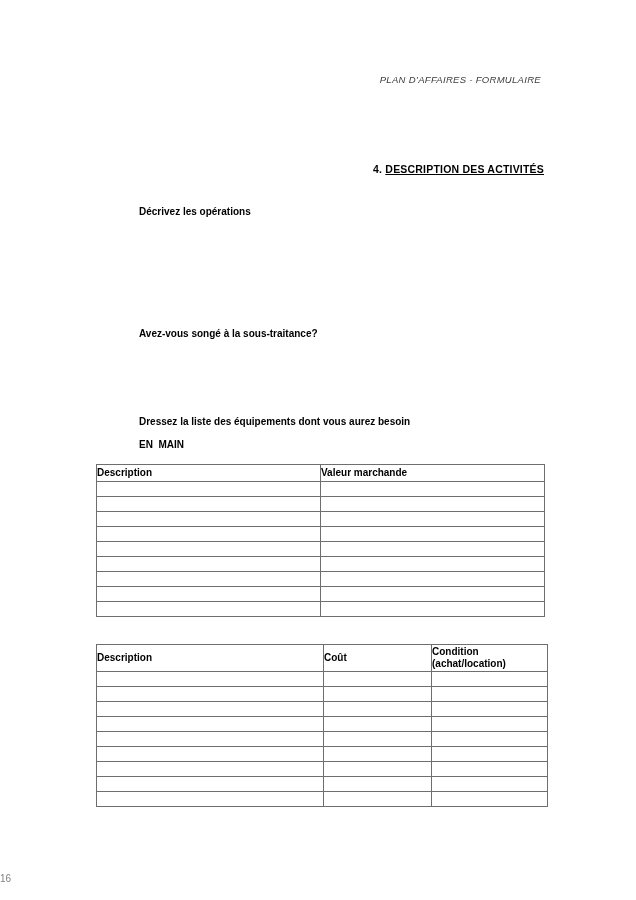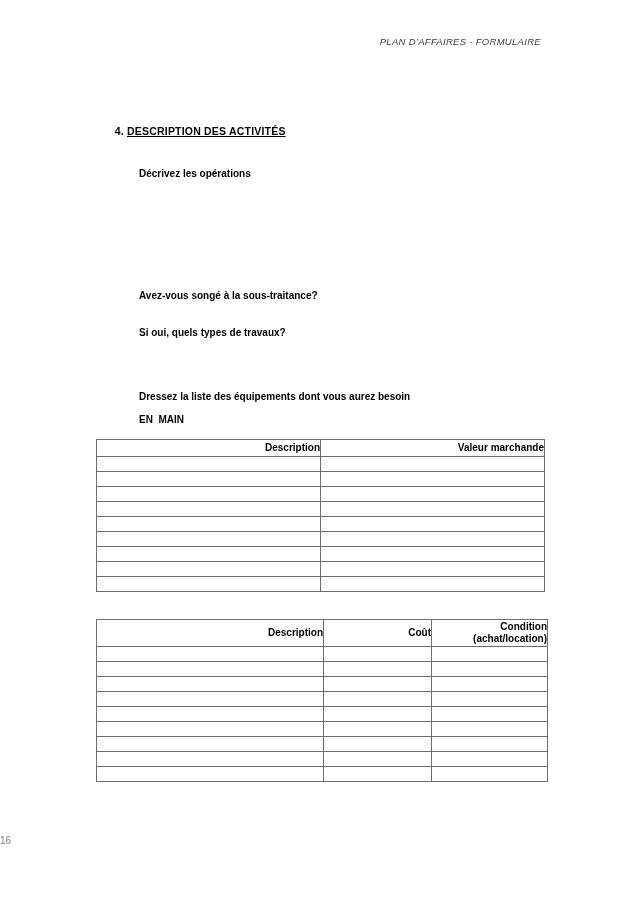--- a/index.html
+++ b/index.html
@@ -13,20 +13,21 @@
     position: relative;
     font-family: "Liberation Sans", sans-serif;
     color: #000000;
     overflow: hidden;
   }
 
   .page {
     position: absolute;
     inset: 0;
     background: #ffffff;
+    margin-top: 38px;
   }
 
   
   .doc-header {
     position: absolute;
     top: 36px;
     left: 0;
     right: 95px;
     text-align: right;
     font-size: 9.5px;
@@ -45,20 +46,21 @@
     width: 448px;
   }
 
   .section-title {
     font-size: 10.5px;
     font-weight: bold;
     letter-spacing: 0.2px;
     margin: 0;
     line-height: 13px;
     white-space: pre;
+    text-align: right;
   }
   .section-title .num { text-decoration: none; }
   .section-title .txt { text-decoration: underline; }
 
   .prompt {
     font-size: 10px;
     font-weight: bold;
     line-height: 13px;
     margin: 0;
     white-space: pre;
@@ -84,21 +86,21 @@
     width: 448px;
     table-layout: fixed;
     margin: 0;
   }
   table.form-table th,
   table.form-table td {
     border: 1px solid #6e6e6e;
     padding: 0;
     font-size: 10px;
     font-weight: bold;
-    text-align: right;
+    text-align: left;
     vertical-align: middle;
     line-height: 12px;
     background: #ffffff;
   }
   table.form-table th {
     height: 16px;
     font-weight: bold;
   }
   table.form-table th.two-line {
     height: 16px;
@@ -140,21 +142,20 @@
 
     <div class="sp-b"></div>
 
 
     <div class="sp-c"></div>
 
     <p class="prompt">Avez-vous songé à la sous-traitance?</p>
 
     <div class="sp-d"></div>
 
-    <p class="prompt">Si oui, quels types de travaux?</p>
 
     <div class="sp-e"></div>
 
     <p class="prompt">Dressez la liste des équipements dont vous aurez besoin</p>
 
     <div class="sp-f"></div>
 
     <p class="prompt">EN  MAIN</p>
 
     <div class="sp-g"></div>

